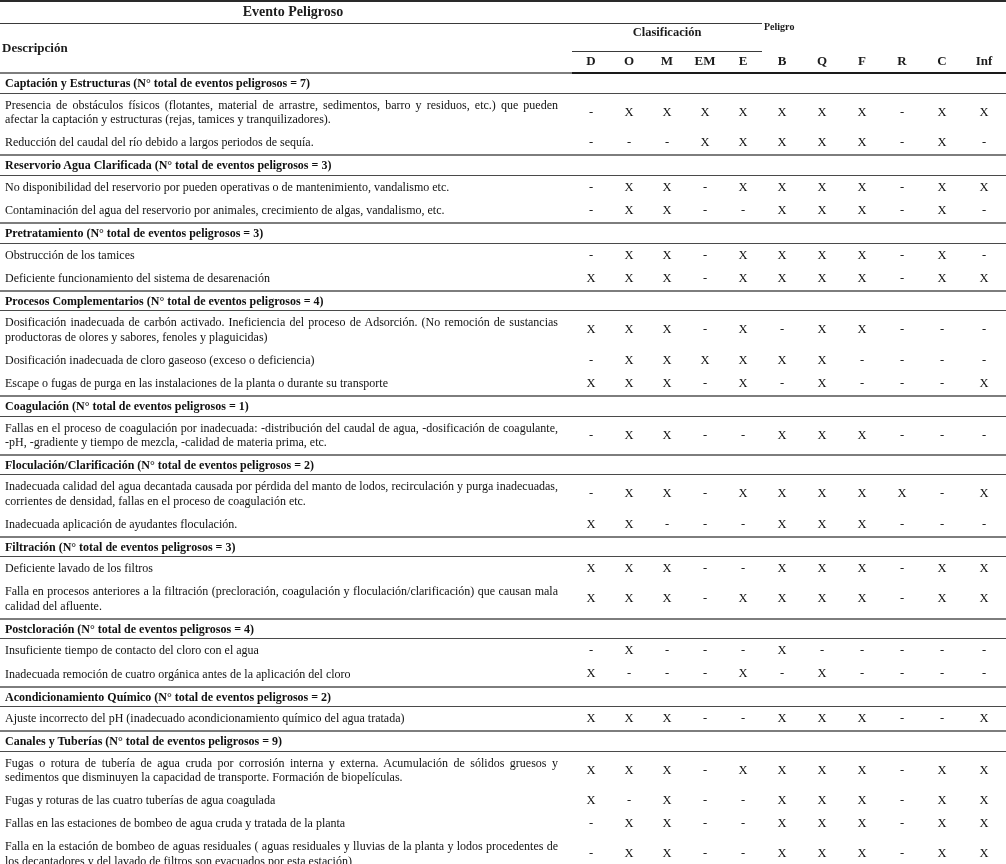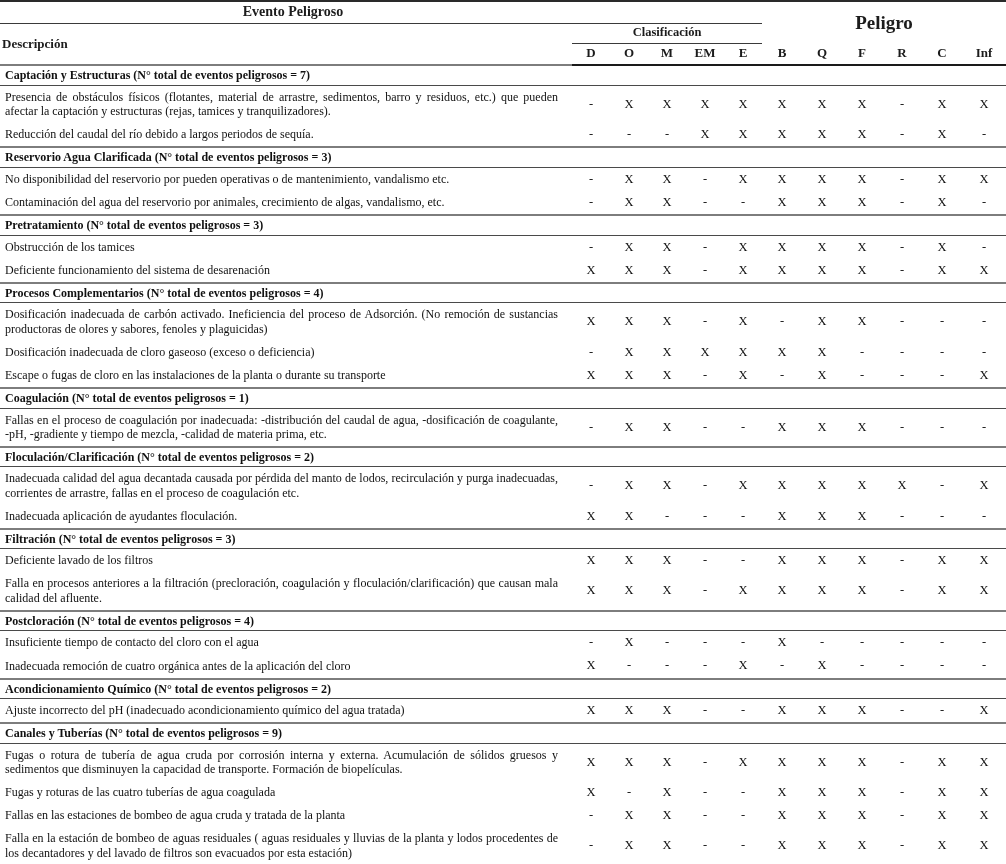--- a/index.html
+++ b/index.html
@@ -26,34 +26,34 @@
     line-height: 1.15;
   }
   th.evento-cell {
     font-size: 14px;
     text-align: center;
     border-bottom: 1.5px solid #3a3a3a;
     padding: 2px 0 3px 14px;
   }
   th.empty-head { border-bottom: 1.5px solid #3a3a3a; }
   th.peligro-cell {
-    font-size: 19px;
-    text-align: center;
+    font-size: 10px;
+    text-align: left;
     vertical-align: middle;
   }
   th.descripcion-cell {
     font-size: 13px;
     text-align: left;
     vertical-align: middle;
   }
   th.clasif-cell {
     font-size: 12.5px;
     text-align: center;
     border-bottom: 1px solid #3a3a3a;
-    padding-bottom: 4px;
+    padding-bottom: 12px;
   }
   tr.letters th {
     font-size: 13px;
     text-align: center;
     border-bottom: 2.5px solid #1a1a1a;
     padding: 2px 0 3px 0;
   }
 
   
   tr.section-row td {
@@ -242,21 +242,21 @@
           <td class="mark">X</td>
           <td class="mark">X</td>
           <td class="mark">X</td>
           <td class="mark">X</td>
           <td class="mark">-</td>
           <td class="mark">-</td>
           <td class="mark">-</td>
           <td class="mark">-</td>
         </tr>
         <tr class="data-row">
-          <td class="desc">Escape o fugas de cloro en las instalaciones de la planta o durante su transporte</td>
+          <td class="desc">Escape o fugas de purga en las instalaciones de la planta o durante su transporte</td>
           <td class="mark">X</td>
           <td class="mark">X</td>
           <td class="mark">X</td>
           <td class="mark">-</td>
           <td class="mark">X</td>
           <td class="mark">-</td>
           <td class="mark">X</td>
           <td class="mark">-</td>
           <td class="mark">-</td>
           <td class="mark">-</td>
@@ -276,21 +276,21 @@
           <td class="mark">X</td>
           <td class="mark">X</td>
           <td class="mark">-</td>
           <td class="mark">-</td>
           <td class="mark">-</td>
         </tr>
         <tr class="section-row">
           <td colspan="12">Floculación/Clarificación (N° total de eventos peligrosos = 2)</td>
         </tr>
         <tr class="data-row">
-          <td class="desc">Inadecuada calidad del agua decantada  causada por pérdida del manto de lodos, recirculación y purga inadecuadas, corrientes de arrastre, fallas en el proceso de coagulación etc.</td>
+          <td class="desc">Inadecuada calidad del agua decantada  causada por pérdida del manto de lodos, recirculación y purga inadecuadas, corrientes de densidad, fallas en el proceso de coagulación etc.</td>
           <td class="mark">-</td>
           <td class="mark">X</td>
           <td class="mark">X</td>
           <td class="mark">-</td>
           <td class="mark">X</td>
           <td class="mark">X</td>
           <td class="mark">X</td>
           <td class="mark">X</td>
           <td class="mark">X</td>
           <td class="mark">-</td>

